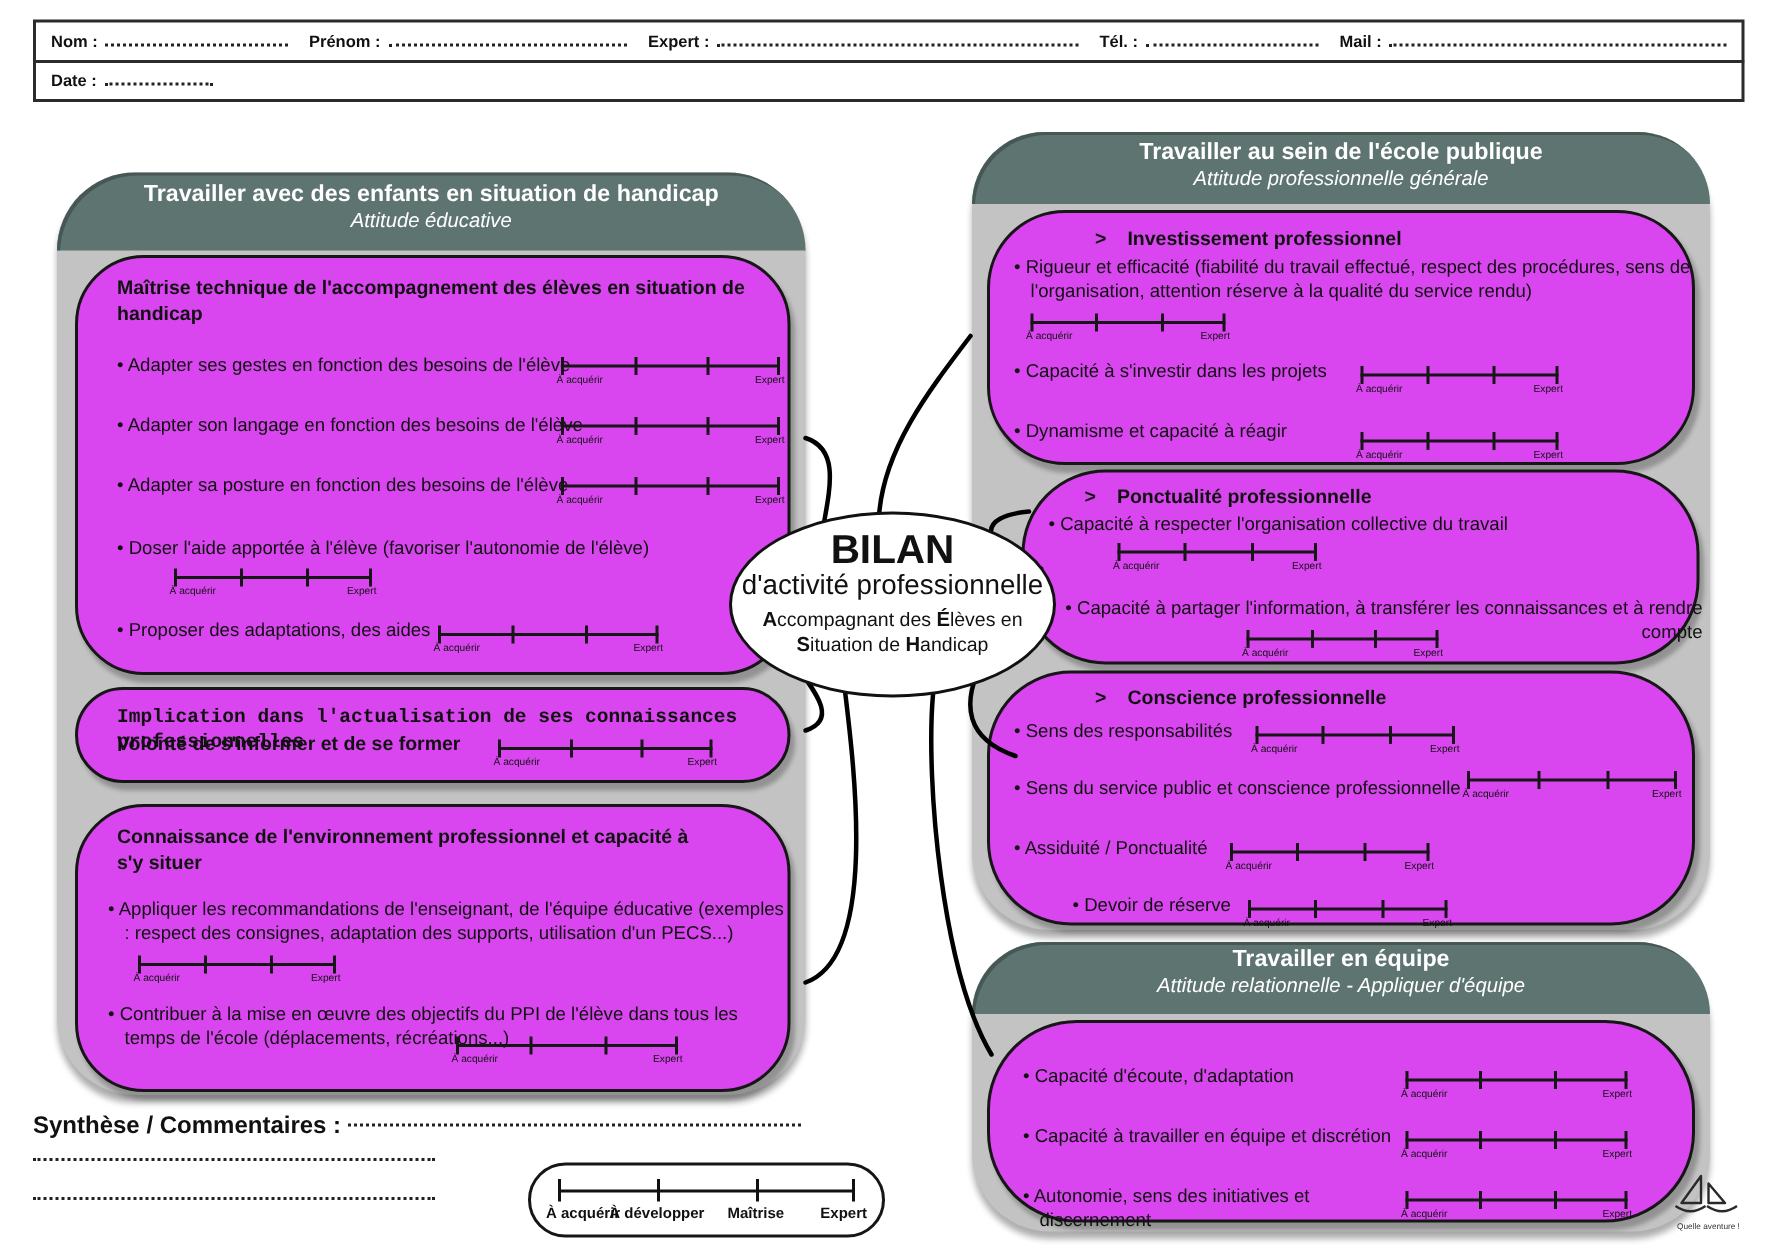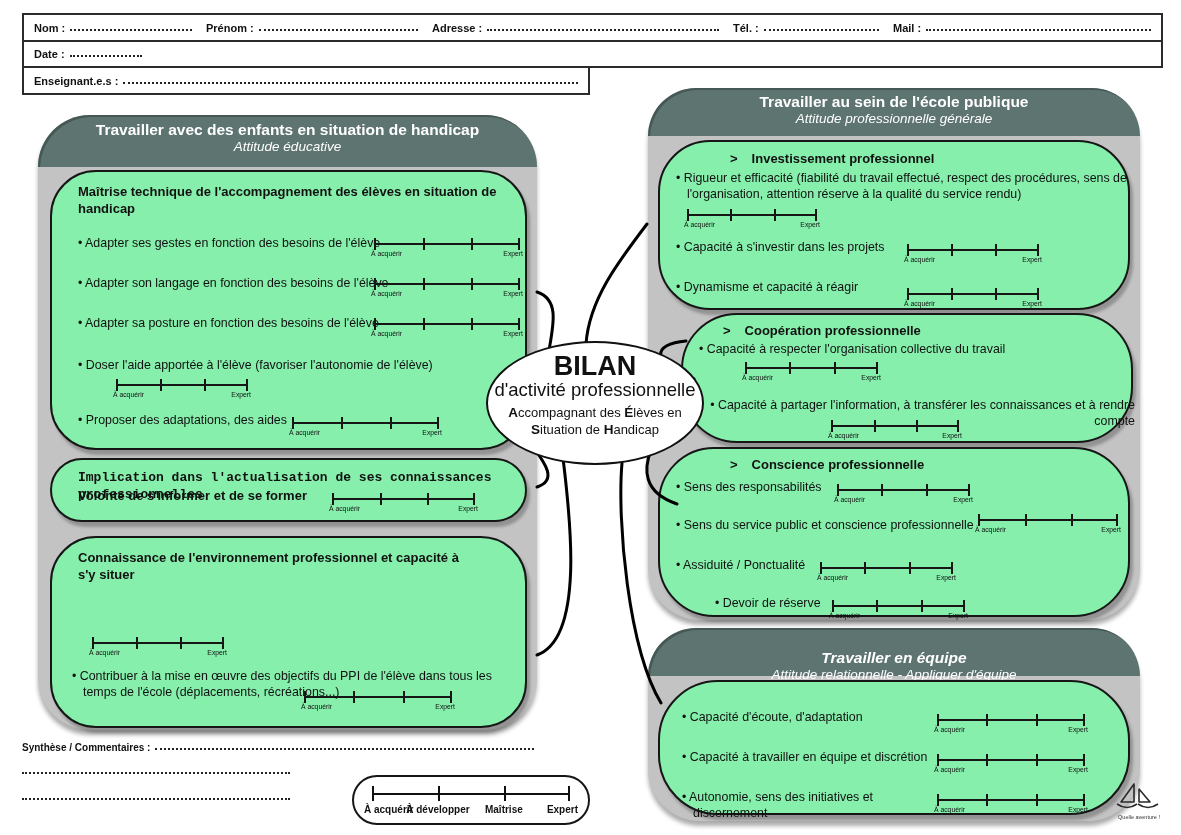--- a/index.html
+++ b/index.html
@@ -15,21 +15,21 @@
   .dots{border-bottom:2px dotted #222;margin-bottom:3px;min-width:18px;}
 
   
   .container{position:absolute;background:#c3c3c3;border-radius:52px;box-shadow:0 5px 4px rgba(0,0,0,.32);z-index:1;}
   .band{position:absolute;left:0;right:0;top:0;background:#5d7471;color:#fff;text-align:center;
         border-radius:52px 52px 0 0;box-shadow:inset 2px 2px 0 rgba(40,55,52,.45);}
   .bt{font-size:15.5px;font-weight:bold;padding-top:6px;}
   .bs{font-size:13.5px;font-style:italic;}
 
   
-  .wbox{position:absolute;background:#86efac;border:2.4px solid #161616;border-radius:46px;
+  .wbox{position:absolute;background:#d946ef;border:2.4px solid #161616;border-radius:46px;
         box-sizing:border-box;box-shadow:3px 5px 3px rgba(0,0,0,.25);z-index:2;}
   .bh{position:absolute;font-weight:bold;font-size:13px;line-height:1.3;}
   .gt{font-weight:bold;margin-right:14px;}
   .bi{position:absolute;font-size:12.4px;line-height:1.32;padding-left:11px;text-indent:-11px;}
   .bi::before{content:"• ";}
 
   
   .scale{position:absolute;height:24px;}
   .sline{position:absolute;left:0;right:0;top:8px;height:2px;background:#161616;}
   .tk{position:absolute;top:3px;width:2px;height:12px;background:#161616;}
@@ -42,21 +42,21 @@
            border:2.6px solid #111;border-radius:50%;text-align:center;z-index:5;box-sizing:border-box;}
   .el-title{font-size:27px;font-weight:bold;margin-top:10px;line-height:1;}
   .el-sub{font-size:18.5px;line-height:1.1;}
   .el-acr{font-size:13px;margin-top:5px;line-height:1.2;}
   .el-acr b{font-size:13.5px;}
 
   
   .connectors{position:absolute;left:0;top:0;z-index:4;pointer-events:none;}
 
   
-  .foot{position:absolute;display:flex;align-items:flex-end;font-size:10px;font-weight:600;z-index:6;}
+  .foot{position:absolute;display:flex;align-items:center;font-size:16px;font-weight:600;z-index:6;}
   .legend{position:absolute;left:352px;top:775px;width:238px;height:50px;background:#fff;
           border:2.4px solid #161616;border-radius:25px;box-sizing:border-box;z-index:6;}
   .lgs{position:absolute;left:18px;right:18px;top:7px;height:40px;}
   .lg-line{position:absolute;left:0;right:0;top:9px;height:2.4px;background:#111;}
   .ltk{position:absolute;top:2px;width:2.4px;height:15px;background:#111;}
   .lk1{left:0}.lk2{left:33.3%}.lk3{left:66.6%}.lk4{right:0}
   .llab{position:absolute;top:20px;font-size:10px;font-weight:bold;white-space:nowrap;}
   .ll1{left:-8px}.ll2{left:33.3%;transform:translateX(-50%)}
   .ll3{left:66.6%;transform:translateX(-50%)}.ll4{right:-8px}
 
@@ -71,46 +71,40 @@
   <div class="hrow" style="left:22px;top:13px;width:1141px;height:29px;">
     <div class="fld" style="width:158px;">
       <span class="lbl">Nom :</span>
       <span class="dots" style="flex:1"></span>
     </div>
     <div class="fld" style="width:212px;">
       <span class="lbl">Prénom :</span>
       <span class="dots" style="flex:1"></span>
     </div>
     <div class="fld" style="flex:1;">
-      <span class="lbl">Adresse :</span>
+      <span class="lbl">Expert :</span>
       <span class="dots" style="flex:1"></span>
     </div>
     <div class="fld" style="width:146px;">
       <span class="lbl">Tél. :</span>
       <span class="dots" style="flex:1"></span>
     </div>
     <div class="fld" style="width:258px;">
       <span class="lbl">Mail :</span>
       <span class="dots" style="flex:1"></span>
     </div>
   </div>
 
   <div class="hrow" style="left:22px;top:40px;width:1141px;height:28px;">
     <div class="fld" style="width:108px;">
       <span class="lbl">Date :</span>
       <span class="dots" style="flex:1"></span>
     </div>
   </div>
 
-  <div class="hrow" style="left:22px;top:66px;width:568px;height:29px;">
-    <div class="fld" style="flex:1;">
-      <span class="lbl">Enseignant.e.s :</span>
-      <span class="dots" style="flex:1"></span>
-    </div>
-  </div>
 
   <div class="container" style="left:38px;top:115px;width:499px;height:615px;">
     <div class="band" style="height:52px;">
       <div class="bt">Travailler avec des enfants en situation de handicap</div>
       <div class="bs">Attitude éducative</div>
     </div>
   </div>
 
   <div class="wbox" style="left:50px;top:170px;width:477px;height:280px;">
     <div class="bh" style="left:26px;top:12px;width:440px;">Maîtrise technique de l'accompagnement des élèves en situation de handicap</div>
@@ -175,20 +169,21 @@
         <i class="tk tk2"></i>
         <i class="tk tk3"></i>
         <i class="tk tk4"></i>
       <span class="smin">À acquérir</span>
       <span class="smax">Expert</span>
     </div>
   </div>
 
   <div class="wbox" style="left:50px;top:536px;width:477px;height:192px;">
     <div class="bh" style="left:26px;top:12px;width:400px;">Connaissance de l'environnement professionnel et capacité à s'y situer</div>
+    <div class="bi" style="left:20px;top:60px;width:440px;">Appliquer les recommandations de l'enseignant, de l'équipe éducative (exemples : respect des consignes, adaptation des supports, utilisation d'un PECS...)</div>
     <div class="scale" style="left:40px;top:96px;width:132px;">
       <div class="sline"></div>
         <i class="tk tk1"></i>
         <i class="tk tk2"></i>
         <i class="tk tk3"></i>
         <i class="tk tk4"></i>
       <span class="smin">À acquérir</span>
       <span class="smax">Expert</span>
     </div>
     <div class="bi" style="left:20px;top:130px;width:445px;">Contribuer à la mise en œuvre des objectifs du PPI de l'élève dans tous les temps de l'école (déplacements, récréations...)</div>
@@ -241,21 +236,21 @@
         <i class="tk tk2"></i>
         <i class="tk tk3"></i>
         <i class="tk tk4"></i>
       <span class="smin">À acquérir</span>
       <span class="smax">Expert</span>
     </div>
   </div>
 
   <div class="wbox" style="left:681px;top:313px;width:452px;height:130px;border-radius:56px;">
     <div class="bh" style="left:40px;top:8px;">
-      <span class="gt">&gt;</span><span>Coopération professionnelle</span>
+      <span class="gt">&gt;</span><span>Ponctualité professionnelle</span>
     </div>
     <div class="bi" style="left:16px;top:26px;width:420px;">Capacité à respecter l'organisation collective du travail</div>
     <div class="scale" style="left:62px;top:44px;width:133px;">
       <div class="sline"></div>
         <i class="tk tk1"></i>
         <i class="tk tk2"></i>
         <i class="tk tk3"></i>
         <i class="tk tk4"></i>
       <span class="smin">À acquérir</span>
       <span class="smax">Expert</span>
@@ -313,21 +308,21 @@
         <i class="tk tk2"></i>
         <i class="tk tk3"></i>
         <i class="tk tk4"></i>
       <span class="smin">À acquérir</span>
       <span class="smax">Expert</span>
     </div>
   </div>
 
   <div class="container" style="left:648px;top:628px;width:492px;height:193px;">
     <div class="band" style="height:48px;">
-      <div class="bt" style="padding-top:21px;font-style:italic;">Travailler en équipe</div>
+      <div class="bt" style="padding-top:3px;">Travailler en équipe</div>
       <div class="bs">Attitude relationnelle - Appliquer d'équipe</div>
     </div>
   </div>
 
   <div class="wbox" style="left:658px;top:680px;width:472px;height:135px;border-radius:60px;">
     <div class="bi" style="left:22px;top:27px;width:250px;">Capacité d'écoute, d'adaptation</div>
     <div class="scale" style="left:277px;top:29px;width:148px;">
       <div class="sline"></div>
         <i class="tk tk1"></i>
         <i class="tk tk2"></i>

